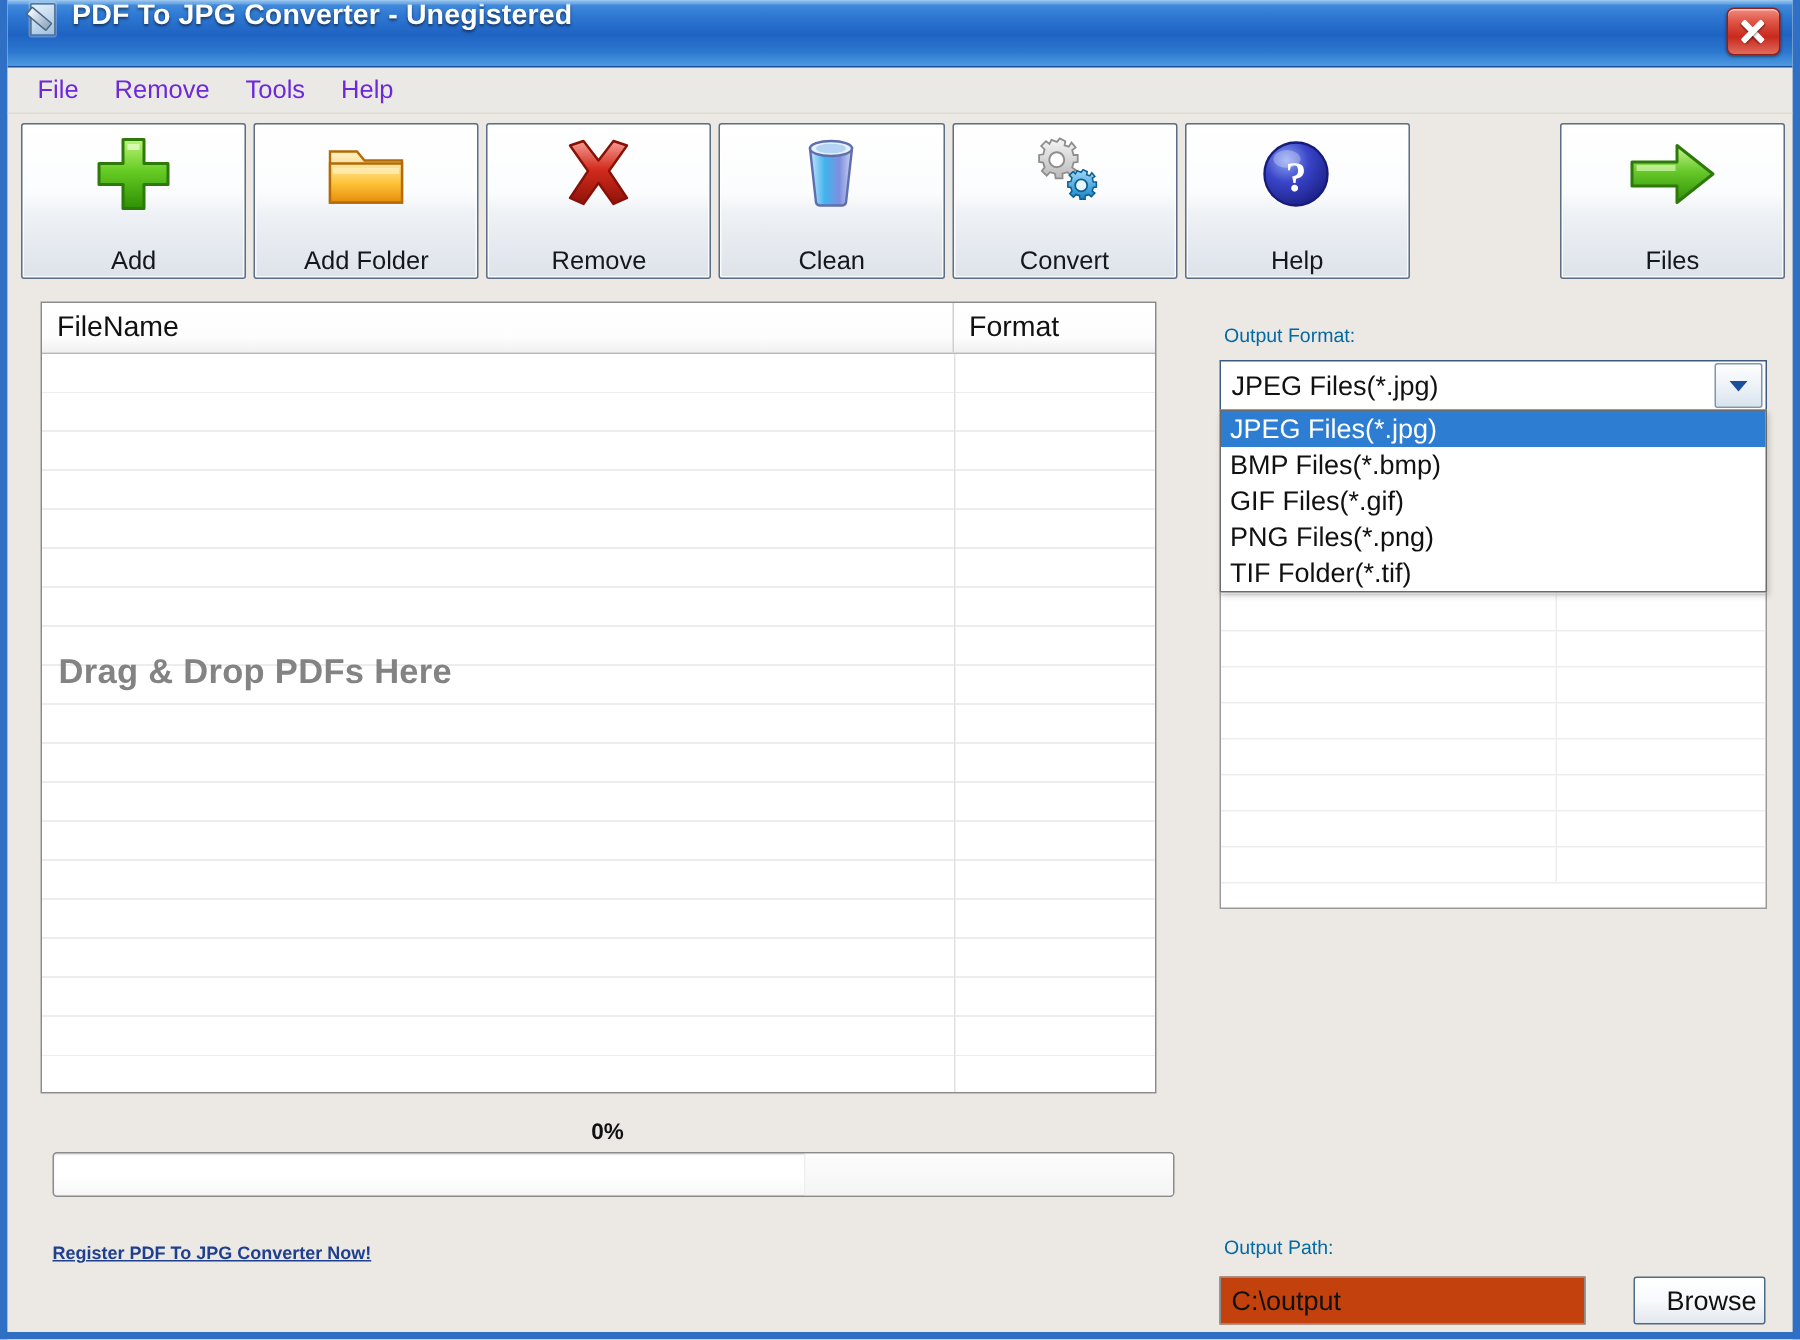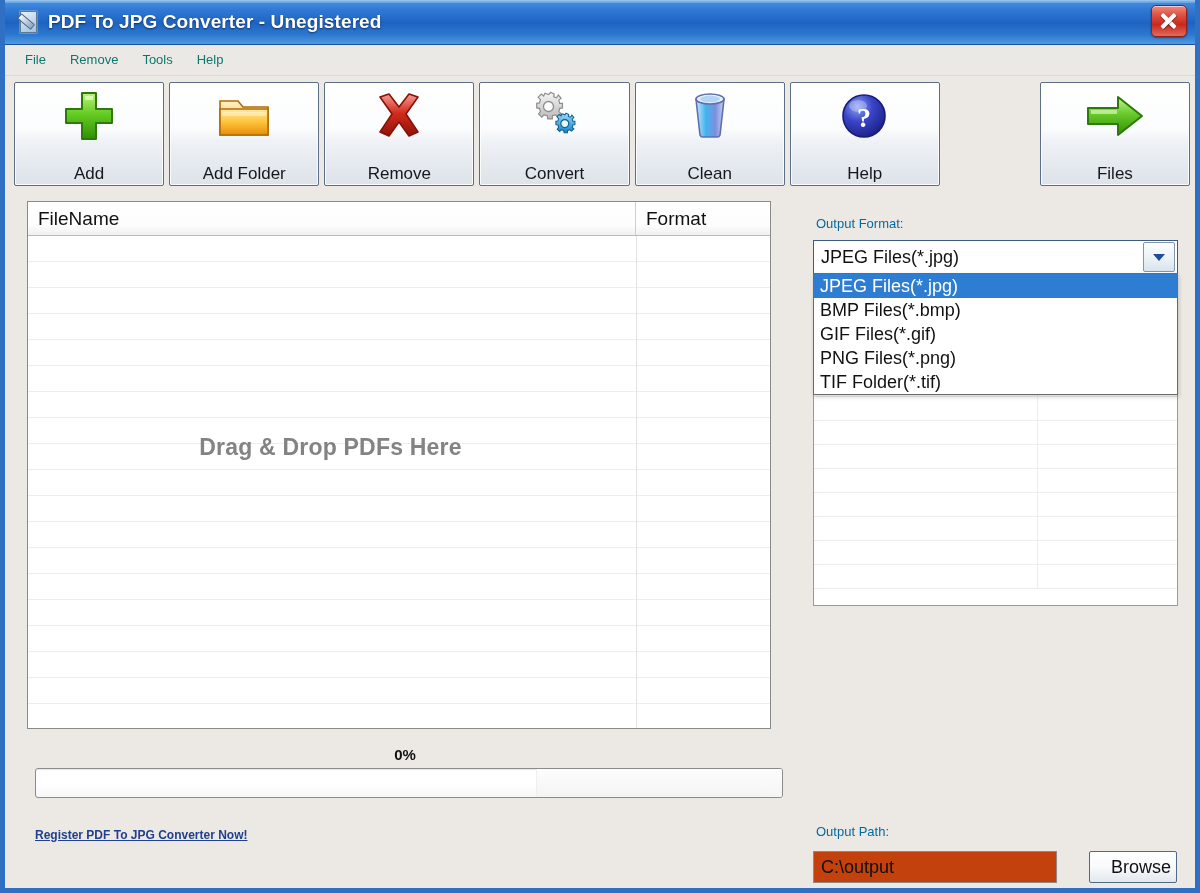--- a/index.html
+++ b/index.html
@@ -31,21 +31,20 @@
     position: relative;
     height: 44px;
     background: linear-gradient(180deg,
         #4a91dd 0%,
         #2f7ad4 22%,
         #1f63c2 52%,
         #2b77cf 78%,
         #4d9ae0 100%);
     border-bottom: 1px solid #1b4f9c;
     display: flex;
-    align-items: center;
     padding-left: 10px;
     box-shadow: inset 0 1px 0 rgba(255,255,255,.45);
   }
   #title-bar::before {
     content: "";
     position: absolute;
     left: 0; right: 0; top: 0; height: 3px;
     background: linear-gradient(180deg,#9fc9ef,#6aa8e4);
     opacity: .8;
   }
@@ -106,22 +105,22 @@
   
   #menu-bar {
     height: 30px;
     background: #ebe9e5;
     display: flex;
     align-items: center;
     padding-left: 12px;
     border-bottom: 1px solid #dedbd6;
   }
   .menu-item {
-    font-size: 13px;
-    color: #0f766e;
+    font-size: 17px;
+    color: #6d28d9;
     padding: 2px 12px 3px 8px;
     margin-right: 4px;
     cursor: default;
     white-space: nowrap;
   }
 
   
   #toolbar {
     height: 114px;
     background: #ece9e4;
@@ -205,21 +204,21 @@
   }
   #file-list-divider {
     position: absolute;
     left: 608px; top: 0; bottom: 0;
     width: 1px;
     background: #e2e2e2;
   }
   #drop-hint {
     position: absolute;
     left: 0; right: 148px; top: 198px;
-    text-align: center;
+    text-align: left;
     font-size: 23px;
     font-weight: bold;
     color: #838383;
     letter-spacing: .2px;
     pointer-events: none;
     margin-left: 11px;
   }
 
   
   #progress-percent {
@@ -466,20 +465,39 @@
                 <stop offset="45%" stop-color="#d32b1c"></stop>
               <stop offset="100%" stop-color="#8e1309"></stop>
             </linearGradient>
           </defs>
           <g fill="url(#rx)" stroke="#871007" stroke-width="1.6" stroke-linejoin="round">
             <path d="M7 6 L16 3 L26 16 L36 3 L45 6 L33 23 L45 41 L36 45 L26 31 L16 45 L7 41 L19 23 z"></path>
           </g>
         </svg>
       </div>
       <div class="tool-label">Remove</div>
+    </div>
+
+    <div class="tool-btn">
+      <div class="tool-icon">
+        <svg width="44" height="52" viewBox="0 0 44 52">
+          <defs>
+            <linearGradient id="bc" x1="0" y1="0" x2="1" y2="0">
+              <stop offset="0" stop-color="#cfe4fb"></stop>
+                <stop offset="35%" stop-color="#3fb4ee"></stop>
+              <stop offset="70%" stop-color="#7f8ede"></stop>
+                <stop offset="100%" stop-color="#c9d4f3"></stop>
+            </linearGradient>
+          </defs>
+          <path d="M8 9 h28 l-4 36 a3 3 0 0 1 -3 2 h-14 a3 3 0 0 1 -3 -2 z" fill="url(#bc)" stroke="#5f6fae" stroke-width="1.6"></path>
+          <ellipse cx="22" cy="9" rx="14" ry="5" fill="#e6f1fd" stroke="#5f6fae" stroke-width="1.6"></ellipse>
+          <ellipse cx="22" cy="9" rx="10" ry="3.2" fill="#9fc8ef" opacity=".7"></ellipse>
+        </svg>
+      </div>
+      <div class="tool-label">Clean</div>
     </div>
 
     <div class="tool-btn">
       <div class="tool-icon">
         <svg width="56" height="52" viewBox="0 0 56 52">
           <defs>
             <linearGradient id="g1" x1="0" y1="0" x2="0" y2="1">
               <stop offset="0" stop-color="#f6f6f6"></stop>
                 <stop offset="100%" stop-color="#b9b9b9"></stop>
             </linearGradient>
@@ -502,39 +520,20 @@
                      L-7.2,-3.2 L-4.8,-3.6 L-4,-6.4 L-6,-8.4 L-3.2,-11.2 L-1.2,-9.6 z" fill="url(#g2)" stroke="#0b5f92" stroke-width="1.2" transform="scale(.85)"></path>
             <circle cx="2.8" cy="-0.4" r="4" fill="#e7f6ff" stroke="#0b5f92" stroke-width="1.2"></circle>
           </g>
         </svg>
       </div>
       <div class="tool-label">Convert</div>
     </div>
 
     <div class="tool-btn">
       <div class="tool-icon">
-        <svg width="44" height="52" viewBox="0 0 44 52">
-          <defs>
-            <linearGradient id="bc" x1="0" y1="0" x2="1" y2="0">
-              <stop offset="0" stop-color="#cfe4fb"></stop>
-                <stop offset="35%" stop-color="#3fb4ee"></stop>
-              <stop offset="70%" stop-color="#7f8ede"></stop>
-                <stop offset="100%" stop-color="#c9d4f3"></stop>
-            </linearGradient>
-          </defs>
-          <path d="M8 9 h28 l-4 36 a3 3 0 0 1 -3 2 h-14 a3 3 0 0 1 -3 -2 z" fill="url(#bc)" stroke="#5f6fae" stroke-width="1.6"></path>
-          <ellipse cx="22" cy="9" rx="14" ry="5" fill="#e6f1fd" stroke="#5f6fae" stroke-width="1.6"></ellipse>
-          <ellipse cx="22" cy="9" rx="10" ry="3.2" fill="#9fc8ef" opacity=".7"></ellipse>
-        </svg>
-      </div>
-      <div class="tool-label">Clean</div>
-    </div>
-
-    <div class="tool-btn">
-      <div class="tool-icon">
         <svg width="50" height="50" viewBox="0 0 50 50">
           <defs>
             <radialGradient id="hb" cx="35%" cy="28%" r="78%">
               <stop offset="0" stop-color="#8ea6f5"></stop>
                 <stop offset="45%" stop-color="#3a45c8"></stop>
               <stop offset="100%" stop-color="#1a1f86"></stop>
             </radialGradient>
           </defs>
           <circle cx="24" cy="25" r="21" fill="url(#hb)" stroke="#171c7a" stroke-width="1.6"></circle>
           <ellipse cx="18" cy="15" rx="9" ry="6" fill="#ffffff" opacity=".28"></ellipse>

